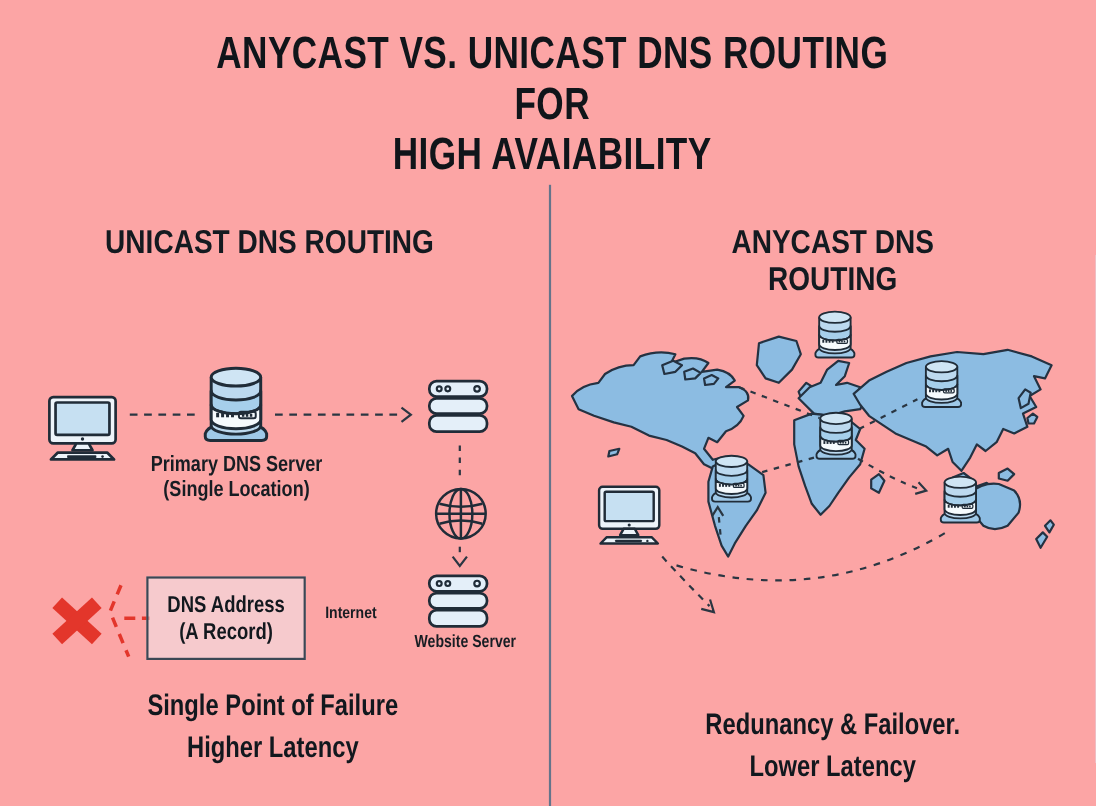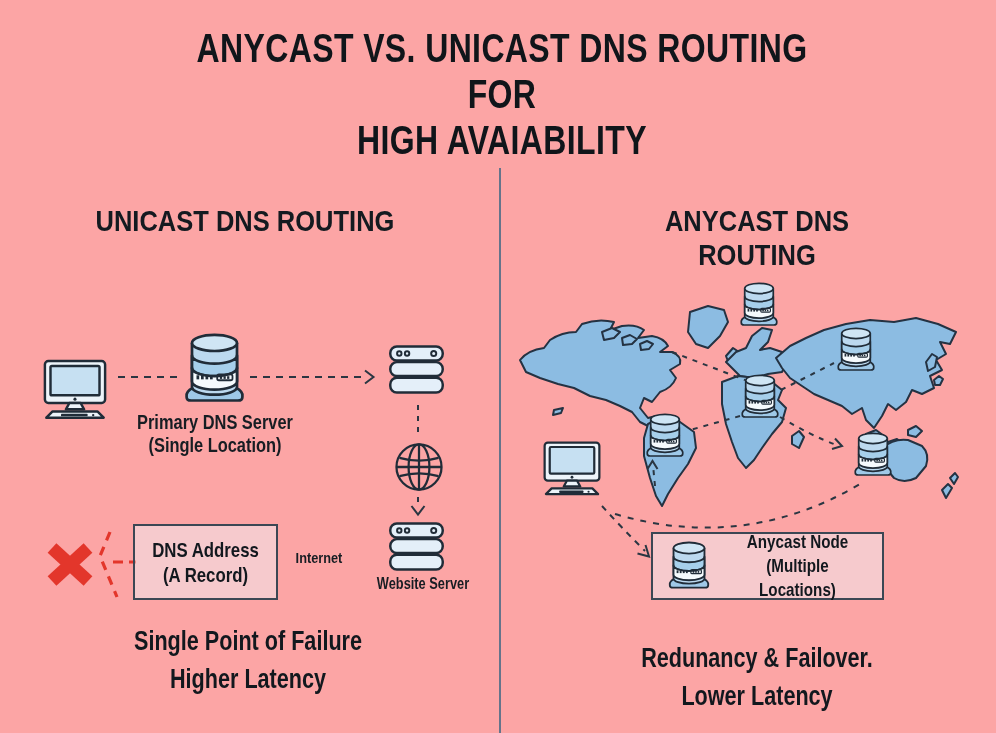--- a/index.html
+++ b/index.html
@@ -201,27 +201,18 @@
   <svg class="abs" style="left:645px;top:412px" width="40" height="48">
       <use href="#sym-db"></use>
     </svg>
   <svg class="abs" style="left:853px;top:431px" width="40" height="48">
       <use href="#sym-db"></use>
     </svg>
   <svg class="abs" style="left:540px;top:440px" width="64" height="56">
       <use href="#sym-computer"></use>
     </svg>
 
-  <div class="abs infobox anycast-box">
-    <svg width="44" height="52" viewBox="0 0 70 84">
-        <use href="#sym-db"></use>
-      </svg>
-    <div class="bt">
-      <div>Anycast Node</div>
-      <div>(Multiple Locations)</div>
-    </div>
-  </div>
   <div class="abs ctext summary" style="left:587px;top:639px;width:340px">
     <div>Redunancy &amp; Failover.</div>
     <div>Lower Latency</div>
   </div>
 
 </div>
 
 </body></html>

